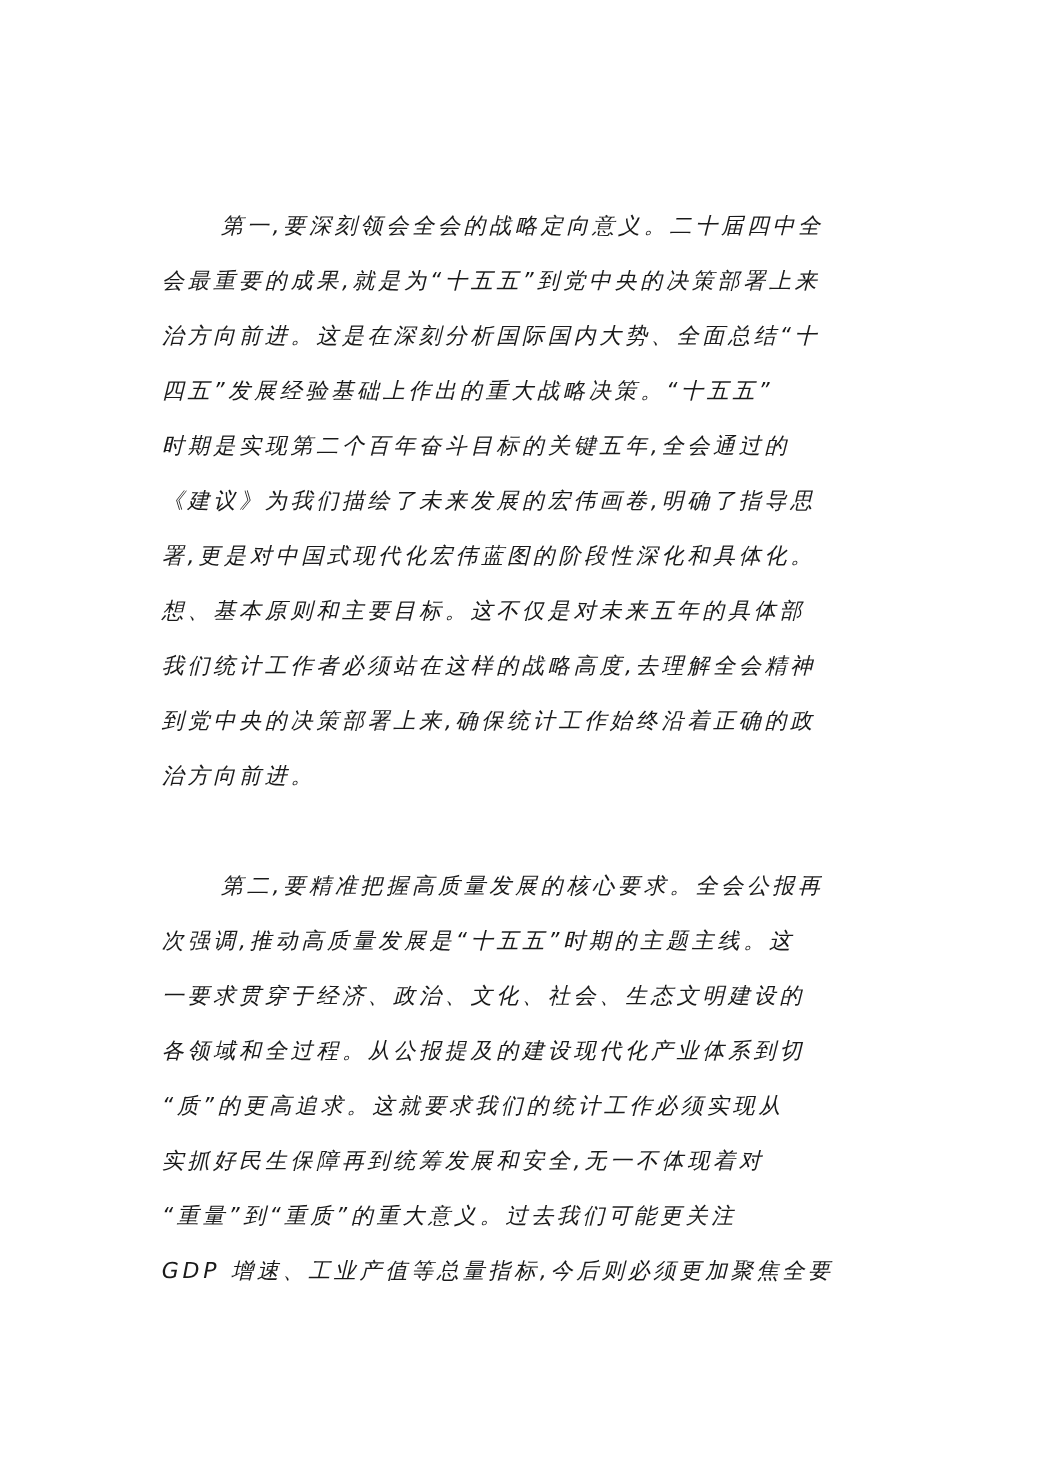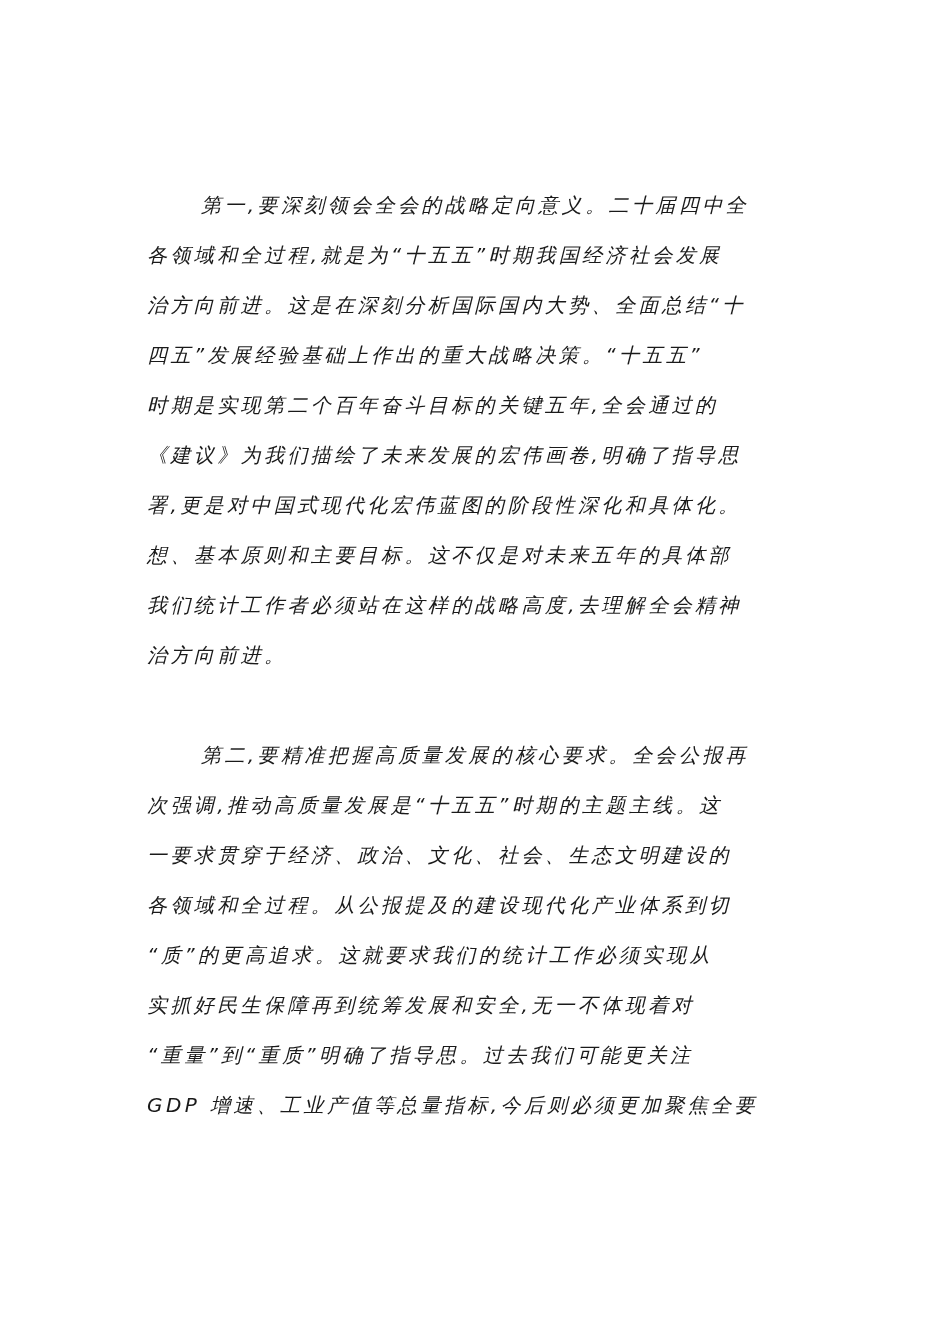--- a/index.html
+++ b/index.html
@@ -21,34 +21,35 @@
   .para .line { display: block; white-space: nowrap; height: 50px; }
   .para .line.indent { padding-left: 54px; }
   .gap { height: 50px; }
 </style>
 </head>
 <body>
 
 <div class="page">
   <div class="para">
     <span class="line indent">第一,要深刻领会全会的战略定向意义。二十届四中全</span>
-    <span class="line">各领域和全过程,就是为“十五五”时期我国经济社会发展</span>
+    <span class="line">会最重要的成果,就是为“十五五”到党中央的决策部署上来</span>
     <span class="line">治方向前进。这是在深刻分析国际国内大势、全面总结“十</span>
     <span class="line">四五”发展经验基础上作出的重大战略决策。“十五五”</span>
     <span class="line">时期是实现第二个百年奋斗目标的关键五年,全会通过的</span>
     <span class="line">《建议》为我们描绘了未来发展的宏伟画卷,明确了指导思</span>
     <span class="line">署,更是对中国式现代化宏伟蓝图的阶段性深化和具体化。</span>
     <span class="line">想、基本原则和主要目标。这不仅是对未来五年的具体部</span>
     <span class="line">我们统计工作者必须站在这样的战略高度,去理解全会精神</span>
+    <span class="line">到党中央的决策部署上来,确保统计工作始终沿着正确的政</span>
     <span class="line">治方向前进。</span>
   </div>
   <div class="gap"></div>
   <div class="para">
     <span class="line indent">第二,要精准把握高质量发展的核心要求。全会公报再</span>
     <span class="line">次强调,推动高质量发展是“十五五”时期的主题主线。这</span>
     <span class="line">一要求贯穿于经济、政治、文化、社会、生态文明建设的</span>
     <span class="line">各领域和全过程。从公报提及的建设现代化产业体系到切</span>
     <span class="line">“质”的更高追求。这就要求我们的统计工作必须实现从</span>
     <span class="line">实抓好民生保障再到统筹发展和安全,无一不体现着对</span>
-    <span class="line">“重量”到“重质”明确了指导思。过去我们可能更关注</span>
+    <span class="line">“重量”到“重质”的重大意义。过去我们可能更关注</span>
     <span class="line">GDP 增速、工业产值等总量指标,今后则必须更加聚焦全要</span>
   </div>
 </div>
 
 </body></html>

